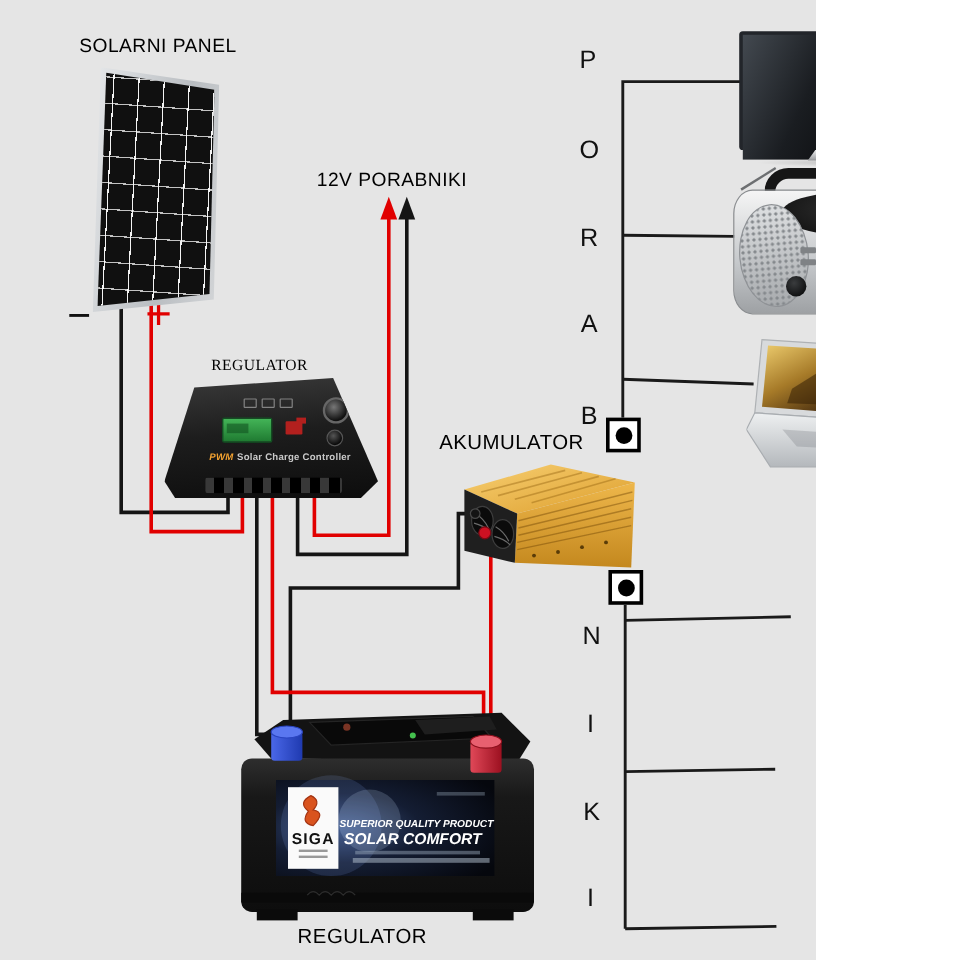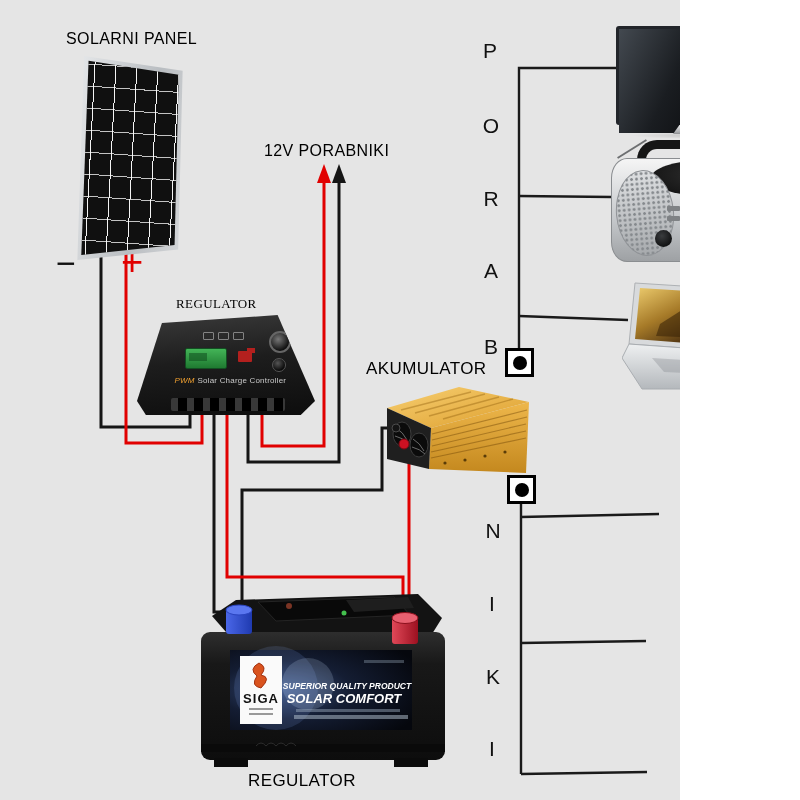--- a/index.html
+++ b/index.html
@@ -45,21 +45,21 @@
   .reg-batticons i{width:9px;height:6px;border:1px solid #9a9a9a;border-radius:1px;display:block;opacity:.8;}
   .reg-green{position:absolute;left:27%;top:33%;width:40px;height:19px;background:linear-gradient(#43b457,#1f7a31);
       border:1px solid #125022;border-radius:2px;}
   .reg-green:after{content:"";position:absolute;left:3px;top:4px;width:18px;height:8px;background:#0e4d1d;opacity:.55;}
   .reg-red{position:absolute;left:57%;top:36%;width:14px;height:11px;background:#b3201e;border-radius:1px;
       box-shadow:6px -6px 0 -3px #b3201e;}
   .reg-knob{position:absolute;left:74%;top:16%;width:18px;height:18px;border-radius:50%;
       background:radial-gradient(circle at 40% 35%,#777,#111 70%);border:2px solid #666;}
   .reg-knob2{position:absolute;left:76%;top:43%;width:12px;height:12px;border-radius:50%;
       background:radial-gradient(circle at 40% 35%,#555,#0a0a0a 70%);border:1px solid #555;}
-  .reg-text{position:absolute;left:21%;top:61%;width:64%;font-size:8px;font-weight:normal;color:#c9c9c9;
+  .reg-text{position:absolute;left:21%;top:61%;width:64%;font-size:8px;font-weight:bold;color:#c9c9c9;
       white-space:nowrap;letter-spacing:.2px;}
   .reg-brand{color:#f0a030;font-style:italic;margin-right:3px;}
   .reg-terminals{position:absolute;left:19%;bottom:4%;width:64%;height:13px;background:#000;border-radius:2px;
       background-image:repeating-linear-gradient(90deg,#383838 0 7px,#000 7px 16px);}
 
   
   .tv{left:616px;top:26px;width:178px;height:112px;}
   .tv .bezel{position:absolute;left:0;top:0;width:178px;height:99px;background:#22252a;border-radius:3px;}
   .tv .screen{position:absolute;left:3px;top:3px;right:3px;bottom:5px;
       background:linear-gradient(115deg,#434950 0%,#1a1d21 35%,#0a0b0d 65%,#13161a 100%);}

